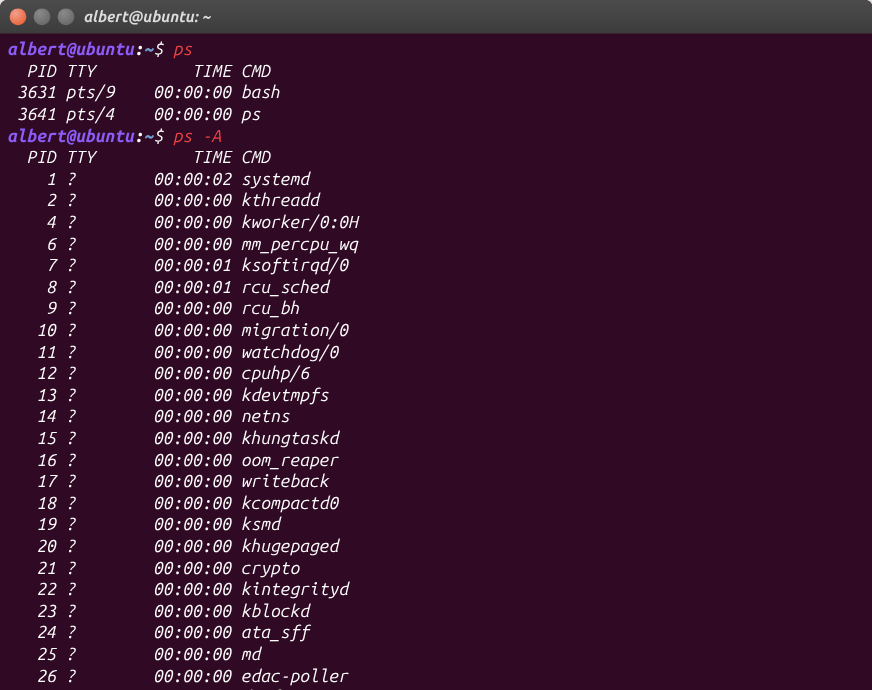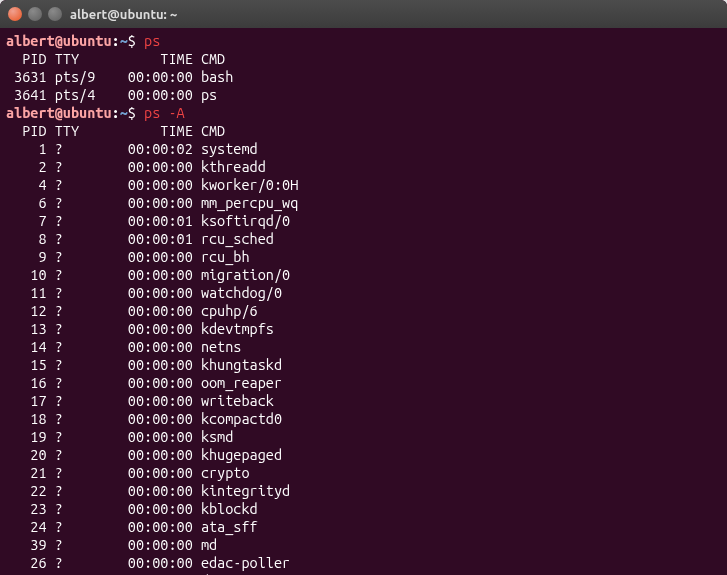--- a/index.html
+++ b/index.html
@@ -10,20 +10,21 @@
     font-family: "Ubuntu Mono", "DejaVu Sans Mono", monospace;
     overflow: hidden;
   }
   .window {
     width: 727px;
     height: 575px;
     background: #300a24;
     border-radius: 6px 6px 0 0;
     overflow: hidden;
     box-shadow: 0 2px 8px rgba(0,0,0,0.3);
+    font-style: italic;
   }
   .titlebar {
     height: 28px;
     background: linear-gradient(to bottom, #4c4c4c, #3c3c3c);
     border-radius: 6px 6px 0 0;
     display: flex;
     align-items: center;
     padding: 0 8px;
     gap: 8px;
   }
@@ -51,21 +52,21 @@
     font-weight: 600;
   }
   .terminal {
     padding: 4px 6px;
     font-size: 14.5px;
     line-height: 18px;
     color: #ffffff;
     font-family: "Ubuntu Mono", "DejaVu Sans Mono", monospace;
     white-space: pre;
   }
-  .prompt .user { color: #fca5a5; font-weight: bold; }
+  .prompt .user { color: #8b5cf6; font-weight: bold; }
   .prompt .colon { color: #ffffff; font-weight: bold; }
   .prompt .path { color: #729fcf; font-weight: bold; }
   .prompt .dollar { color: #ffffff; }
   .cmd { color: #ef4444; }
   .line { color: #ffffff; text-align: right; }
 </style>
 </head>
 <body>
 
 <div class="window">
@@ -99,18 +100,18 @@
 <span class="line">   15 ?        00:00:00 khungtaskd</span>
 <span class="line">   16 ?        00:00:00 oom_reaper</span>
 <span class="line">   17 ?        00:00:00 writeback</span>
 <span class="line">   18 ?        00:00:00 kcompactd0</span>
 <span class="line">   19 ?        00:00:00 ksmd</span>
 <span class="line">   20 ?        00:00:00 khugepaged</span>
 <span class="line">   21 ?        00:00:00 crypto</span>
 <span class="line">   22 ?        00:00:00 kintegrityd</span>
 <span class="line">   23 ?        00:00:00 kblockd</span>
 <span class="line">   24 ?        00:00:00 ata_sff</span>
-<span class="line">   39 ?        00:00:00 md</span>
+<span class="line">   25 ?        00:00:00 md</span>
 <span class="line">   26 ?        00:00:00 edac-poller</span>
 <span class="line">   27 ?        00:00:00 devfreq_wq</span>
 
 </div>
 </div>
 
 </body></html>

